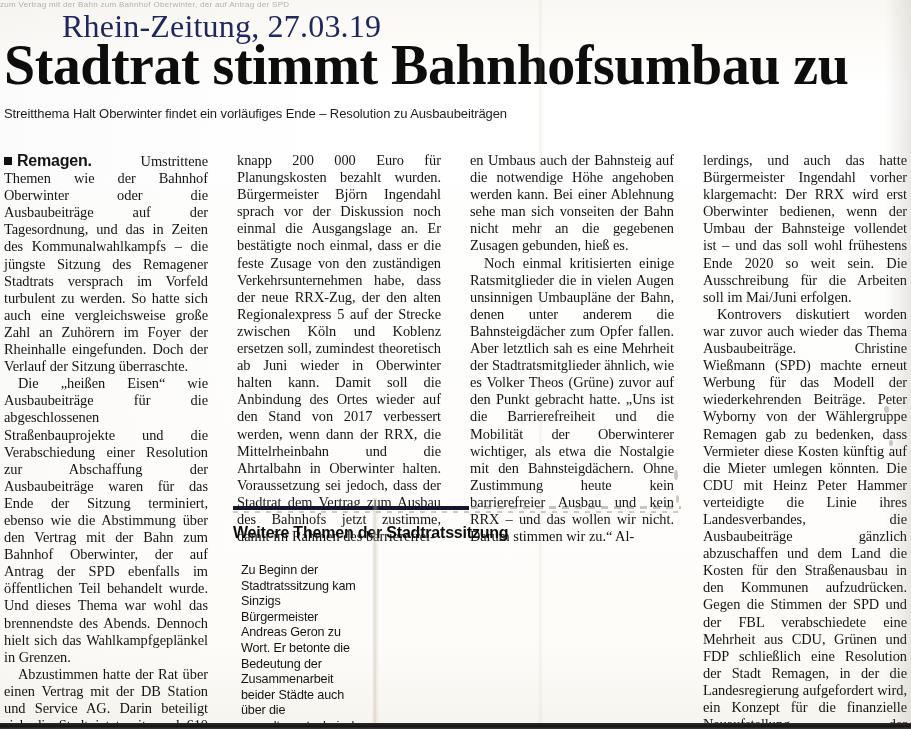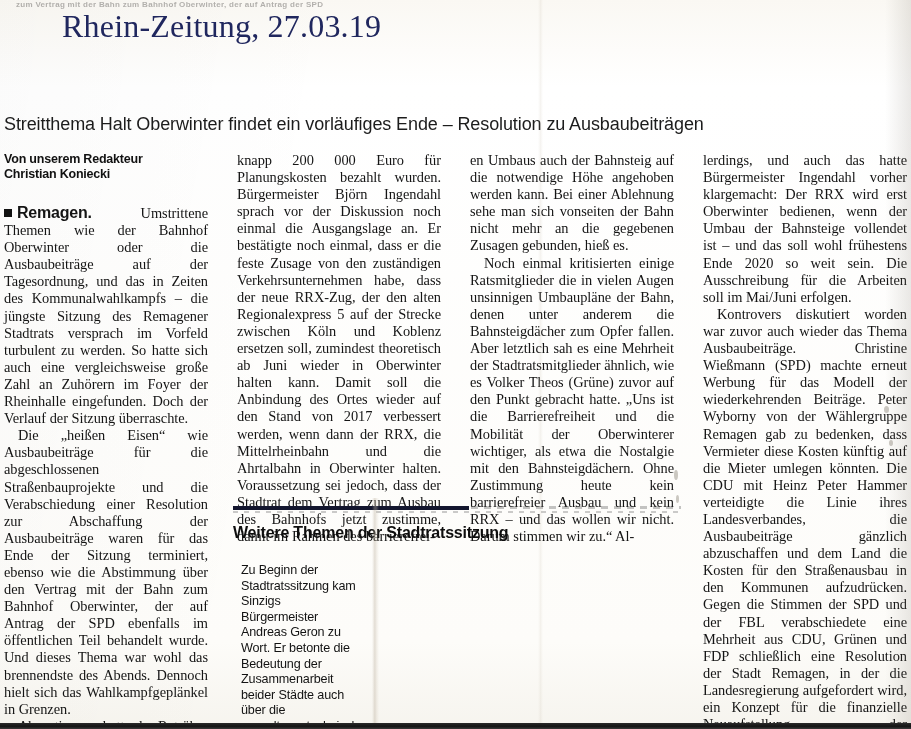--- a/index.html
+++ b/index.html
@@ -22,26 +22,26 @@
     inset: 0;
     background: #fdfdfb;
     background-image:
       linear-gradient(100deg, rgba(0,0,0,0.015) 0%, rgba(0,0,0,0) 35%),
       linear-gradient(to bottom, rgba(250,248,243,1) 0%, rgba(255,255,255,1) 12%, rgba(253,252,249,1) 88%, rgba(246,244,238,1) 100%);
   }
 
   
   .top-ghost {
     position: absolute;
-    top: 0px; left: 16px; right: 0;
+    top: 0px; left: 0; right: 0;
     height: 9px;
     overflow: hidden;
     font-family: "Liberation Sans", sans-serif;
     font-size: 8px;
-    font-weight: bold;
+    font-weight: normal;
     color: rgba(90,88,86,0.45);
     letter-spacing: 0.3px;
     white-space: nowrap;
     filter: blur(0.4px);
   }
 
   
   .masthead {
     position: absolute;
     top: 8px;
@@ -64,25 +64,25 @@
     line-height: 62px;
     letter-spacing: -0.5px;
     color: #0d0d0d;
     white-space: nowrap;
     transform: scaleX(1.0);
     transform-origin: left center;
   }
 
   .kicker {
     position: absolute;
-    top: 114px;
+    top: 104px;
     left: 4px;
     width: 903px;
     font-family: "Liberation Sans", "DejaVu Sans", sans-serif;
-    font-size: 18px;
+    font-size: 13px;
     line-height: 20px;
     color: #1c1c1c;
     white-space: nowrap;
     letter-spacing: -0.1px;
   }
 
   
   .cols {
     position: absolute;
     top: 152px;
@@ -245,30 +245,27 @@
 </style>
 </head>
 <body>
 
 <div id="page">
 
   <div class="top-ghost">zum Vertrag mit der Bahn zum Bahnhof Oberwinter, der auf Antrag der SPD</div>
 
   <div class="masthead">Rhein-Zeitung, 27.03.19</div>
 
+  <div class="headline">Stadtrat stimmt Bahnhofsumbau zu</div>
 
   <div class="kicker">Streitthema Halt Oberwinter findet ein vorläufiges Ende – Resolution zu Ausbaubeiträgen</div>
 
   <div class="cols">
 
     <div class="col">
-      <div class="byline">
-        <div>Von unserem Redakteur</div>
-        <div>Christian Koniecki</div>
-      </div>
       <p class="body"><span class="dateline-marker"></span><span class="dateline">Remagen.</span> <span>Umstrittene Themen wie der Bahnhof Oberwinter oder die Ausbaubeiträge auf der Tagesordnung, und das in Zeiten des Kommunalwahlkampfs – die jüngste Sitzung des Remagener Stadtrats versprach im Vorfeld turbulent zu werden. So hatte sich auch eine vergleichsweise große Zahl an Zuhörern im Foyer der Rheinhalle eingefunden. Doch der Verlauf der Sitzung überraschte.</span></p>
       <p class="body">Die „heißen Eisen“ wie Ausbaubeiträge für die abgeschlossenen Straßenbauprojekte und die Verabschiedung einer Resolution zur Abschaffung der Ausbaubeiträge waren für das Ende der Sitzung terminiert, ebenso wie die Abstimmung über den Vertrag mit der Bahn zum Bahnhof Oberwinter, der auf Antrag der SPD ebenfalls im öffentlichen Teil behandelt wurde. Und dieses Thema war wohl das brennendste des Abends. Dennoch hielt sich das Wahlkampfgeplänkel in Grenzen.</p>
       <p class="body">Abzustimmen hatte der Rat über einen Vertrag mit der DB Station und Service AG. Darin beteiligt sich die Stadt jetzt mit rund 610 000 Euro an dem barrierefreundlichen Umbau, nachdem zuvor schon</p>
     </div>
 
     <div class="col">
       <p class="body">knapp 200 000 Euro für Planungskosten bezahlt wurden. Bürgermeister Björn Ingendahl sprach vor der Diskussion noch einmal die Ausgangslage an. Er bestätigte noch einmal, dass er die feste Zusage von den zuständigen Verkehrsunternehmen habe, dass der neue RRX-Zug, der den alten Regionalexpress 5 auf der Strecke zwischen Köln und Koblenz ersetzen soll, zumindest theoretisch ab Juni wieder in Oberwinter halten kann. Damit soll die Anbindung des Ortes wieder auf den Stand von 2017 verbessert werden, wenn dann der RRX, die Mittelrheinbahn und die Ahrtalbahn in Oberwinter halten. Voraussetzung sei jedoch, dass der Stadtrat dem Vertrag zum Ausbau des Bahnhofs jetzt zustimme, damit im Rahmen des barrierefrei-</p>
     </div>
 
     <div class="col">

